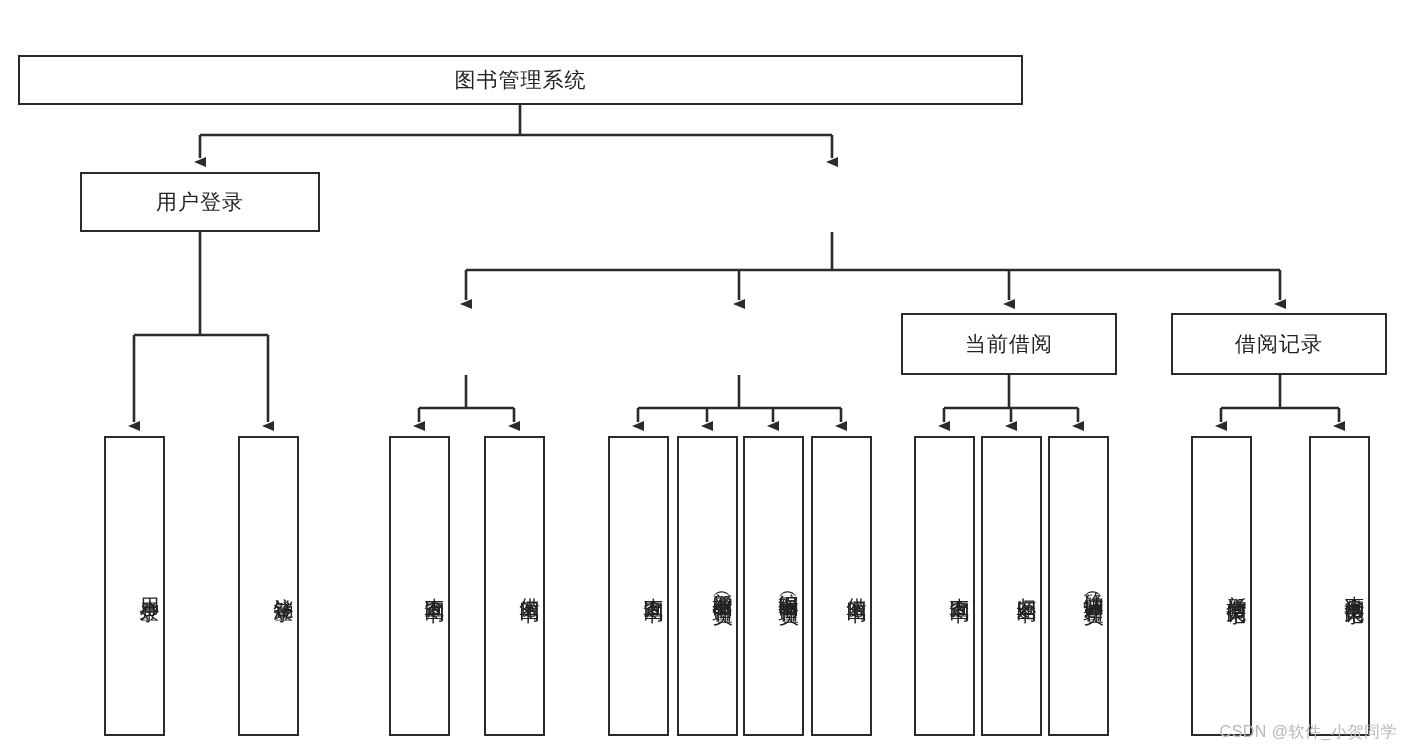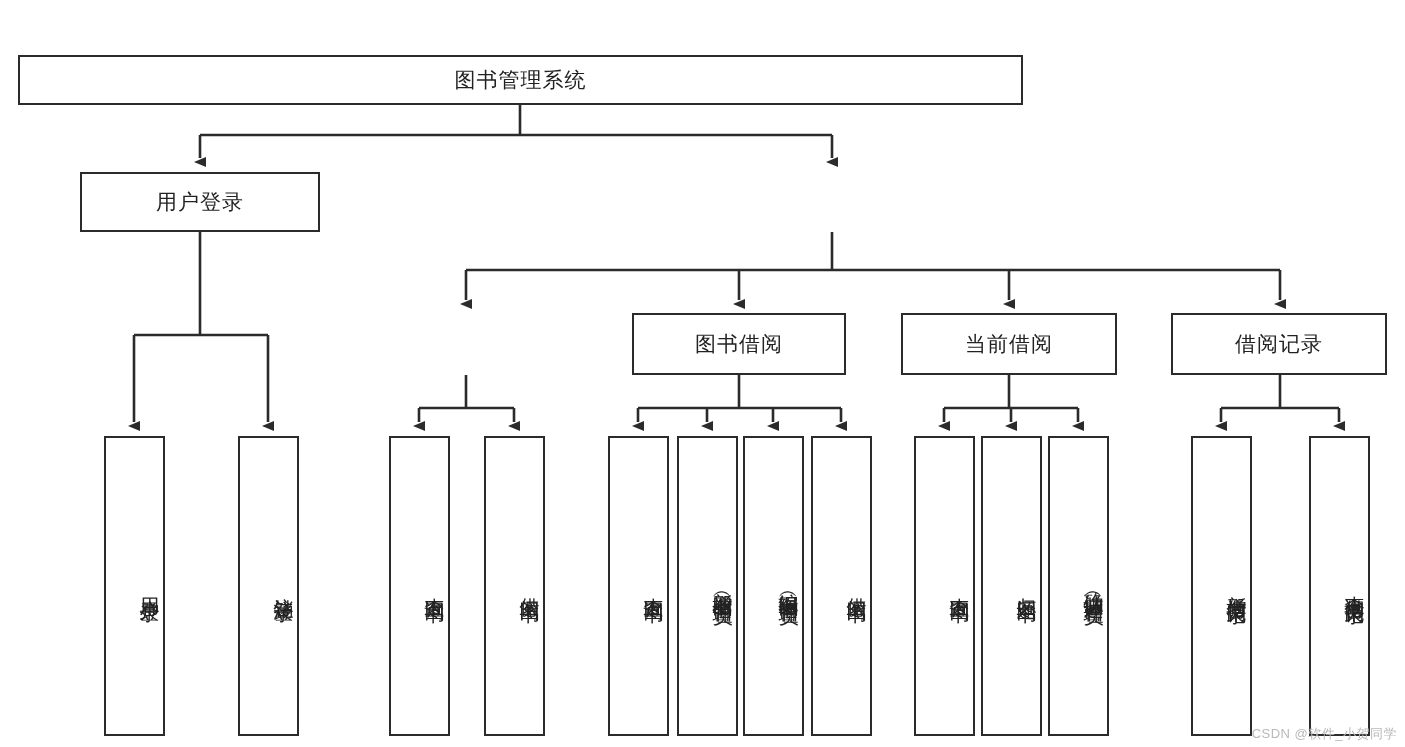--- a/index.html
+++ b/index.html
@@ -5,21 +5,21 @@
   html,body{margin:0;padding:0;background:#ffffff;}
   body{font-family:"Liberation Sans","DejaVu Sans",sans-serif;}
   #canvas{position:relative;width:1405px;height:747px;background:#ffffff;overflow:hidden;}
   svg.connectors{position:absolute;left:0;top:0;width:1405px;height:747px;pointer-events:none;}
   .node{position:absolute;box-sizing:border-box;border:2px solid #2b2b2b;background:#ffffff;
         display:flex;align-items:center;justify-content:center;color:#222;}
   .node.h{font-size:21px;letter-spacing:1px;}
   .node.v{writing-mode:vertical-rl;text-orientation:upright;font-size:20px;line-height:1.35;
           letter-spacing:2px;padding:14px 0;align-items:flex-start;justify-content:center;}
   .node.v .txt{writing-mode:vertical-rl;text-orientation:upright;}
-  .watermark{position:absolute;right:8px;bottom:4px;font-size:13px;color:#b9b9b9;
+  .watermark{position:absolute;right:8px;bottom:4px;font-size:16px;color:#b9b9b9;
              letter-spacing:.5px;white-space:nowrap;}
 </style>
 </head>
 <body>
 
 <div id="canvas">
 
   <svg class="connectors" viewBox="0 0 1405 747" xmlns="http://www.w3.org/2000/svg">
     <defs>
       <marker id="arrow" markerWidth="10" markerHeight="12" refX="1" refY="6" orient="auto" markerUnits="userSpaceOnUse">
@@ -71,23 +71,20 @@
   </svg>
 
   <div class="node h" style="left:18px;top:15px;width:1005px;height:50px;margin-top:40px;">
     <span>图书管理系统</span>
   </div>
 
   <div class="node h" style="left:80px;top:172px;width:240px;height:60px;">
     <span>用户登录</span>
   </div>
 
-  <div class="node h" style="left:632px;top:313px;width:214px;height:62px;">
-    <span>图书借阅</span>
-  </div>
   <div class="node h" style="left:1171px;top:313px;width:216px;height:62px;">
     <span>借阅记录</span>
   </div>
   <div class="node h" style="left:901px;top:313px;width:216px;height:62px;">
     <span>当前借阅</span>
   </div>
 
   <div class="node v" style="left:104px;top:436px;width:61px;height:300px;">
     <span class="txt">用户登录</span>
   </div>

